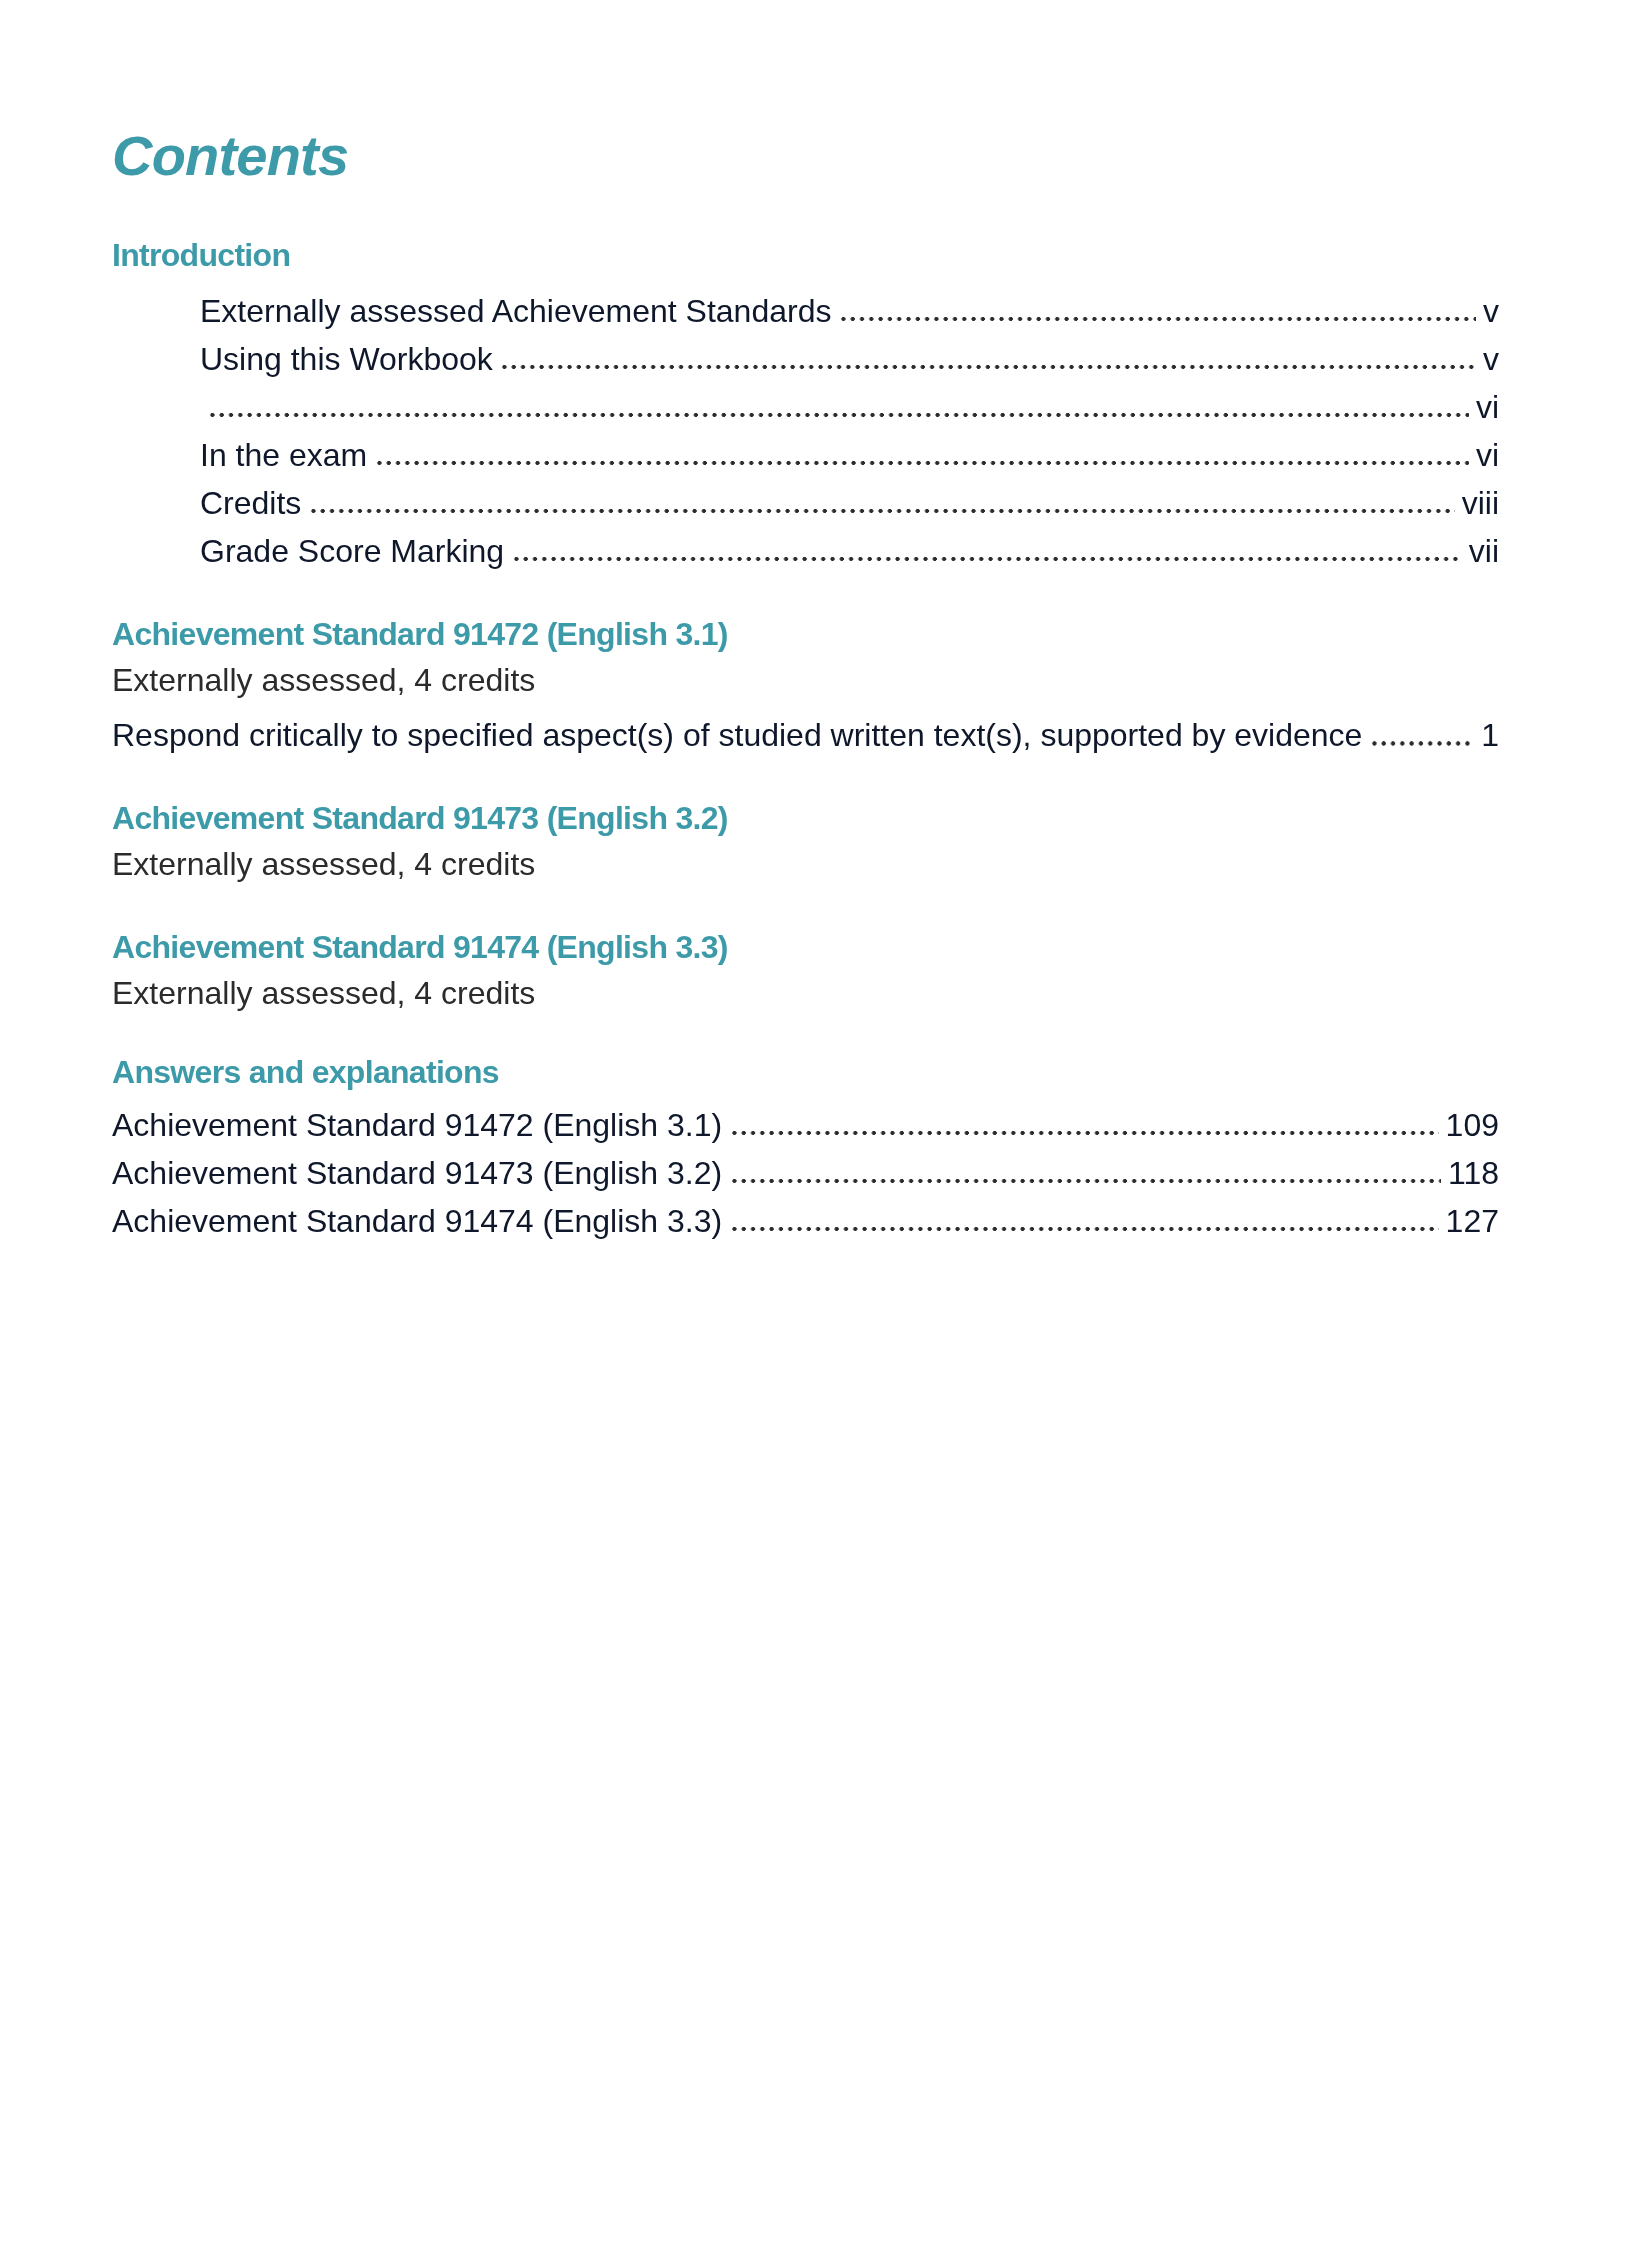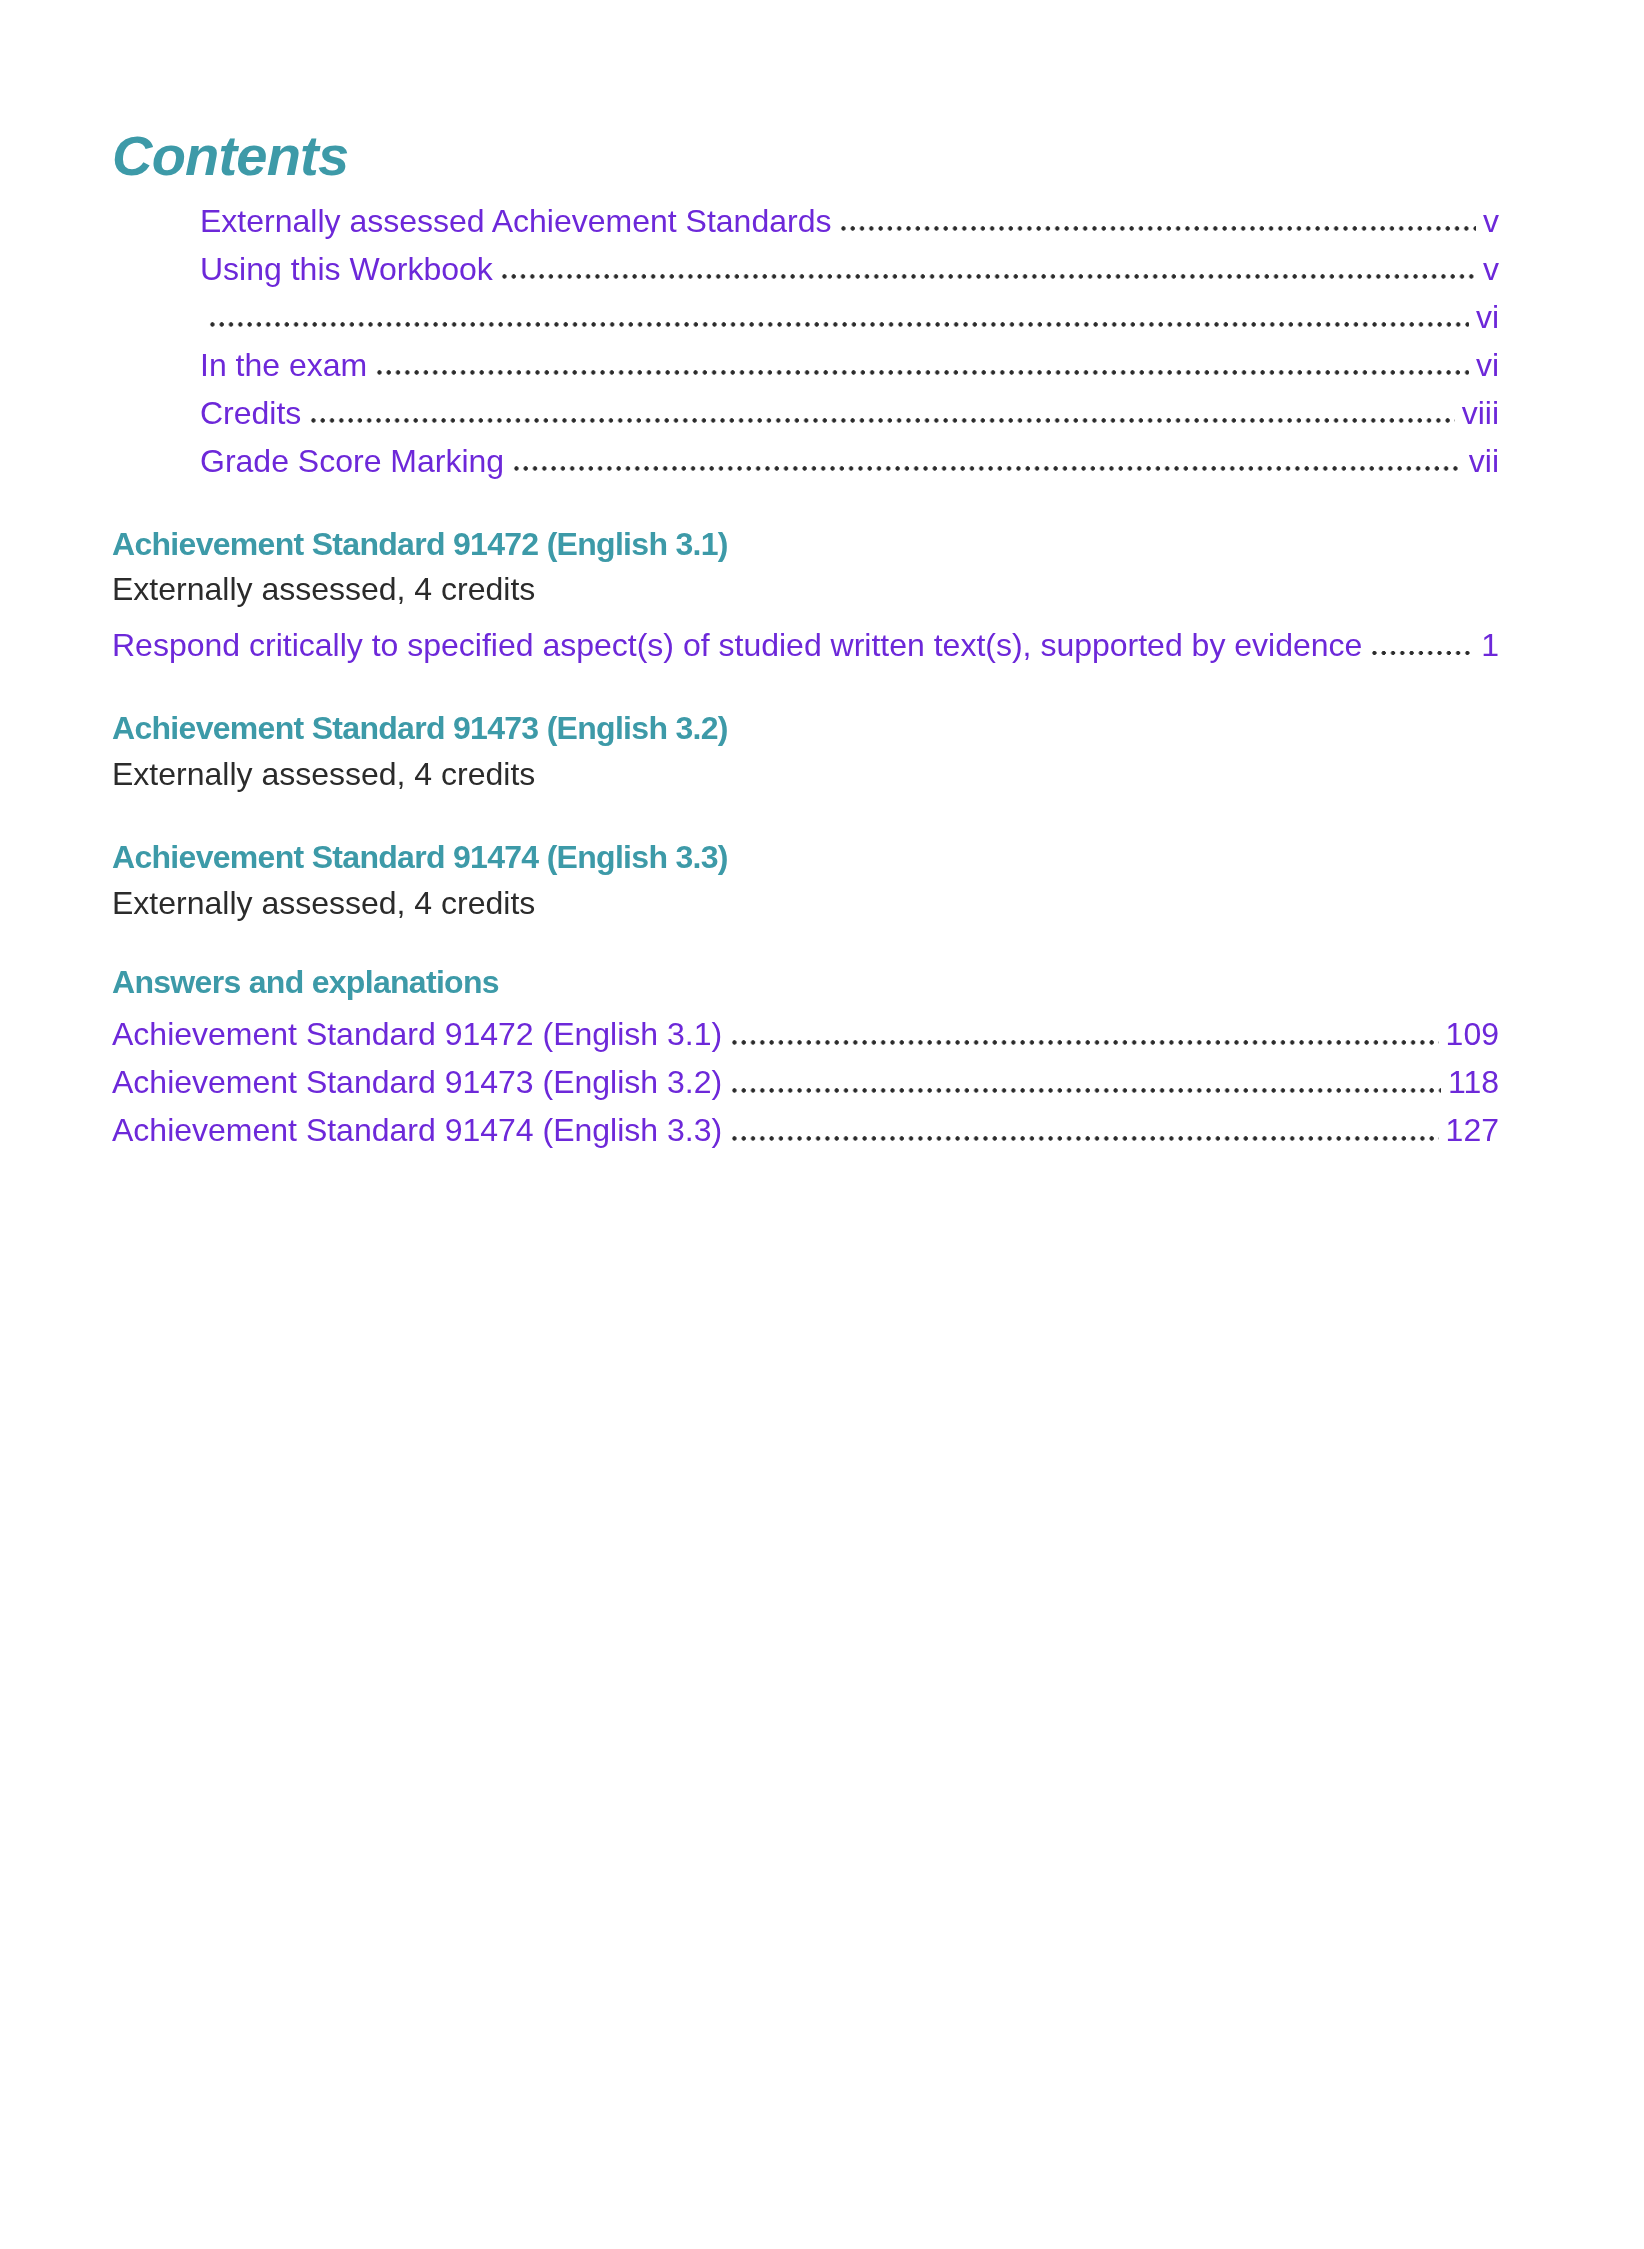--- a/index.html
+++ b/index.html
@@ -48,21 +48,21 @@
 
   
   .toc-list { margin-top: 8.5px; }
 
   .toc-row {
     display: flex;
     align-items: flex-end;
     height: 48px;
     font-size: 32px;
     line-height: 39px;
-    color: #6d28d9;
+    color: #0f172a;
   }
 
   .toc-row.indented { padding-left: 88px; }
 
   .toc-label { white-space: nowrap; }
 
   .leader {
     flex: 1 1 auto;
     min-width: 20px;
     height: 8.5px;
@@ -102,20 +102,21 @@
 </style>
 </head>
 <body>
 
 <div class="page">
   <div class="content">
 
     <h1 class="doc-title">Contents</h1>
 
     <section>
+      <h2 class="section-heading intro-heading">Introduction</h2>
       <div class="toc-list">
 
         <div class="toc-row indented">
           <span class="toc-label">Externally assessed Achievement Standards</span>
           <span class="leader"></span>
           <span class="toc-page">v</span>
         </div>
 
         <div class="toc-row indented">
           <span class="toc-label">Using this Workbook</span>

